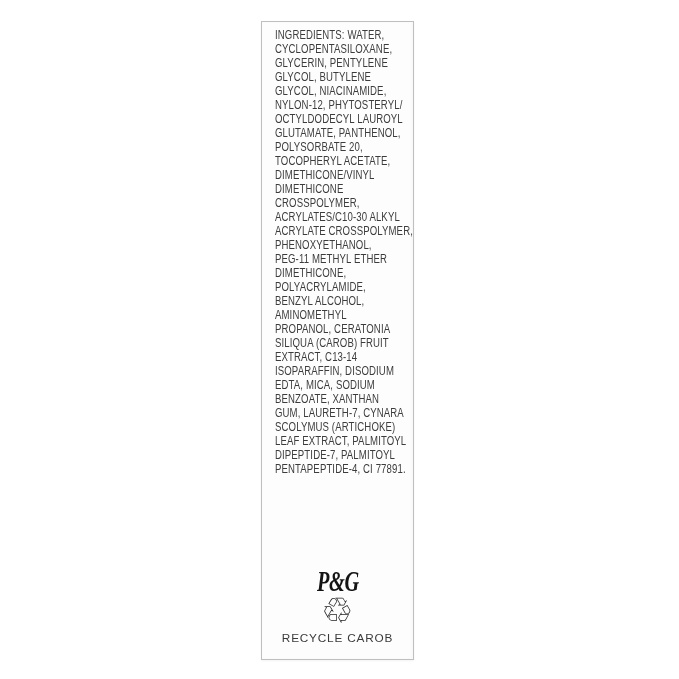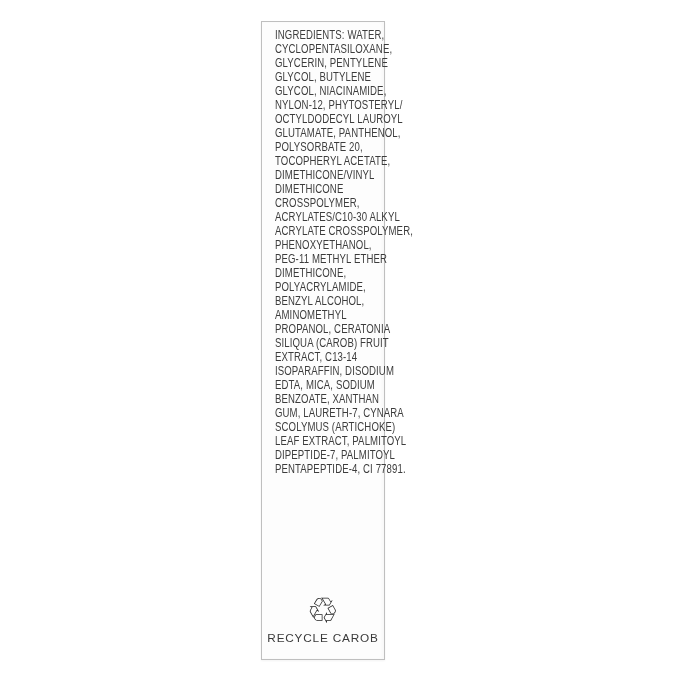--- a/index.html
+++ b/index.html
@@ -16,21 +16,21 @@
   }
   .stage {
     position: absolute;
     inset: 0;
     background: #ffffff;
   }
   .carton {
     position: absolute;
     left: 261px;
     top: 21px;
-    width: 124px;
+    width: 153px;
     height: 639px;
     background: #fdfdfd;
     border: 1px solid #bfbfbf;
     box-sizing: border-box;
     box-shadow: 0 1px 2px rgba(0,0,0,0.05), inset -2px 0 3px rgba(0,0,0,0.025);
   }
   .ingredients {
     position: absolute;
     left: 13px;
     top: 6px;
@@ -116,16 +116,19 @@
 SILIQUA (CAROB) FRUIT
 EXTRACT, C13-14
 ISOPARAFFIN, DISODIUM
 EDTA, MICA, SODIUM
 BENZOATE, XANTHAN
 GUM, LAURETH-7, CYNARA
 SCOLYMUS (ARTICHOKE)
 LEAF EXTRACT, PALMITOYL
 DIPEPTIDE-7, PALMITOYL
 PENTAPEPTIDE-4, CI 77891.</div>
+    <div class="pg-logo">
+      <span>P&amp;G</span>
+    </div>
     <div class="recycle-icon">♲</div>
     <div class="recycle-label">RECYCLE CAROB</div>
   </div>
 </div>
 
 </body></html>

